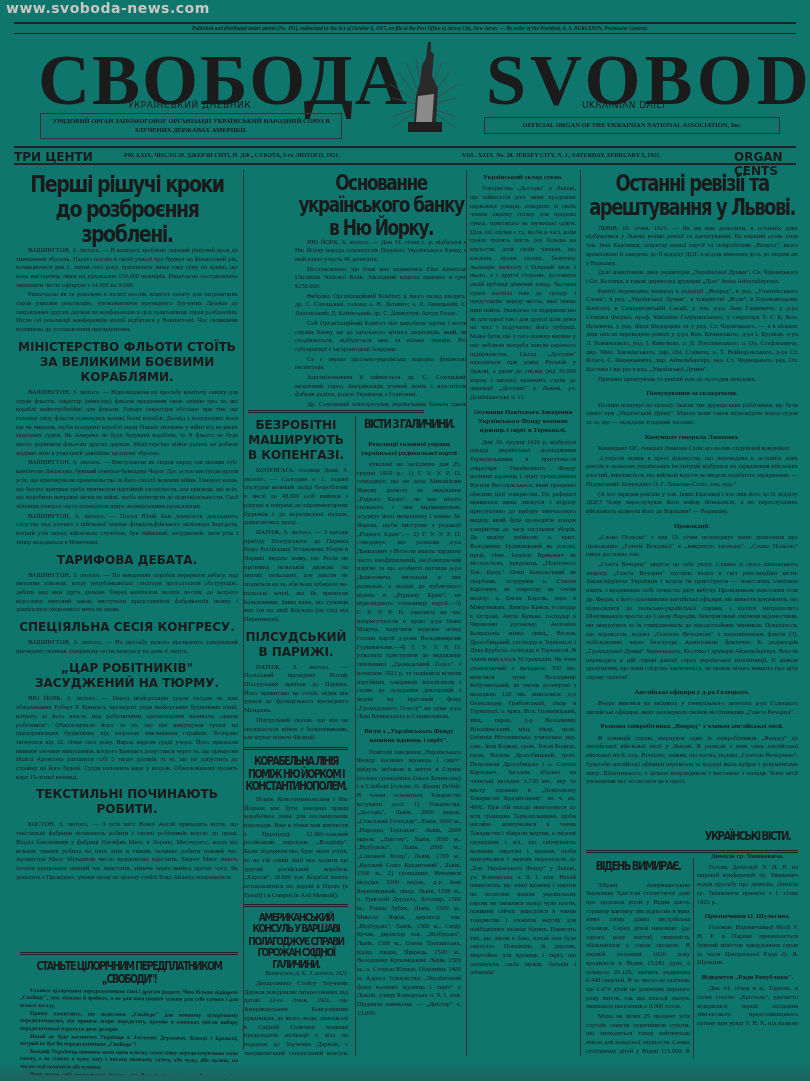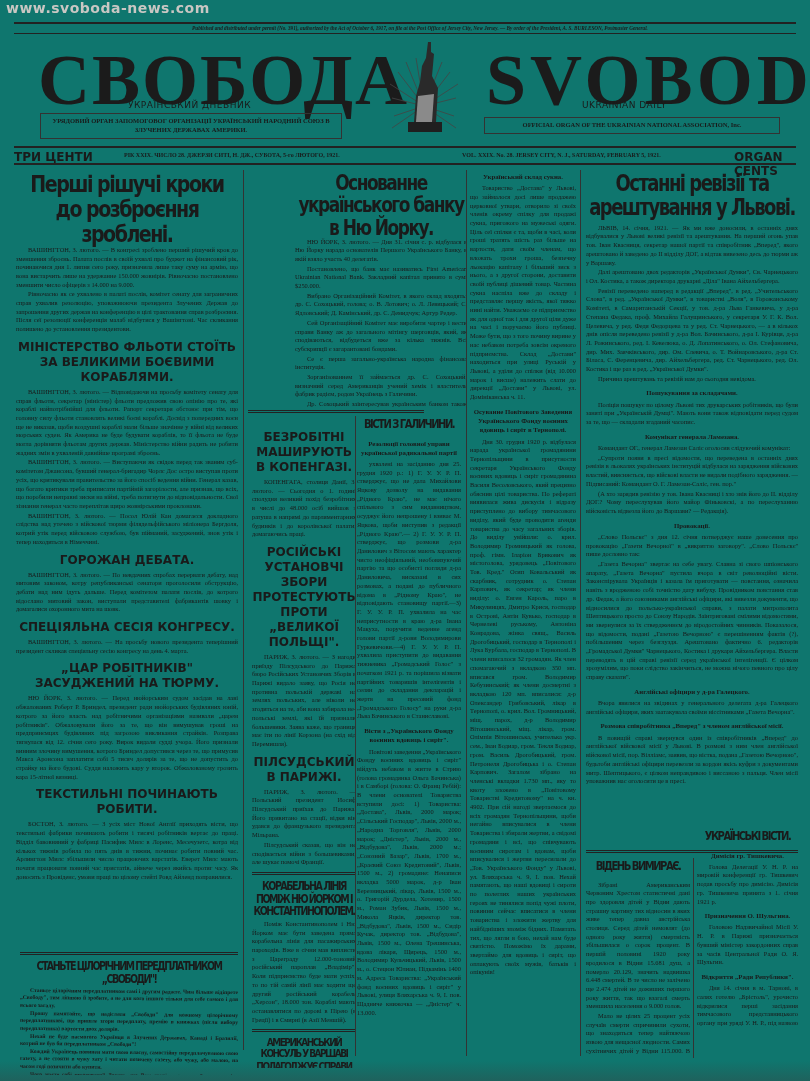--- a/index.html
+++ b/index.html
@@ -83,21 +83,21 @@
   <div class="rule" style="left:14px;top:163px;width:782px;height:2px;"></div>
 
   <div class="col" style="left:16px;top:172px;width:222px;height:725px;">
     <div class="hl" style="font-size:19px;margin-bottom:14px;">Перші рішучі кроки до розброєння зроблені.</div>
     <p>ВАШИНГТОН, 3. лютого. — В конгресі зроблено перший рішучий крок до зменшення зброєнь. Палата послів в своїй ухвалі про буджет на фінансовий рік, починаючися дня 1. липня сего року, призначила лише таку суму на армію, що вона вистарчить лише на удержанне 150.000 жовнірів. Рівночасно постановлено зменшити число офіцерів з 14.000 на 9.000.</p>
     <p>Рівночасно як се ухвалено в палаті послів, комітет сенату для заграничних справ ухвалив резолюцію, уповажнюючи президента Злучених Держав до запрошення других держав на конференцію в цілі трактовання справ розброєння. Після сеї резолюції конференція малаб відбутися у Вашінгтоні. Час скликання полишено до установлення президентови.</p>
     <div class="sh">МІНІСТЕРСТВО ФЛЬОТИ СТОЇТЬ ЗА ВЕЛИКИМИ БОЄВИМИ КОРАБЛЯМИ.</div>
     <p>ВАШИНГТОН, 3. лютого. — Відповідаючи на просьбу комітету сенату для справ фльоти, секретар (міністер) фльоти предложив свою опінію про те, які кораблі найпотрібнійші для фльоти. Рапорт секретаря обстоює при тім, що головну силу фльоти становлять великі боєві кораблі. Досвід з попередних воєн ще не виказав, щоби воздушні кораблі мали більше значінне у війні від великих морських суден. Як Америка не буде будувати кораблів, то її фльота не буде могла дорівняти фльотам других держав. Міністерство війни радить не робити жадних змін в ухваленій давнійше програмі зброєнь.</p>
     <p>ВАШИНГТОН, 3. лютого. — Виступаючи як свідок перед так званим суб-комітетом Джансона, бувший генерал-бригадир Чорлс Дос остро виступав проти усіх, що критикували правительство за його спосіб ведення війни. Генерал казав, що богато критики треба приписати партійній загорілости, але признав, що всіх, що поробили неправні зиски на війні, треба потягнути до відповідальности. Свої зізнання генерал часто переплітав щиро жовнірськими проклонами.</p>
     <p>ВАШИНГТОН, 3. лютого. — Посол Юлій Кан домагаєся докладного слідства над утечею з війскової тюрми філядельфійського міліонера Бергдоля, котрий утік перед війсковою службою, був пійманий, засуджений, знов утік і тепер находиться в Німеччині.</p>
-    <div class="sh">ГОРОЖАН ДЕБАТА.</div>
+    <div class="sh">ТАРИФОВА ДЕБАТА.</div>
     <p>ВАШИНГТОН, 3. лютого. — По невдачних спробах перервати дебату, над митовим законом, котру републиканські сенатори проголосили обструкцію, дебати над ним ідуть дальше. Перед комітетом палати послів, до котрого відослано митовий закон, виступали представителі фабрикантів шовку і домагалися охоронного мита на шовк.</p>
     <div class="sh">СПЕЦІЯЛЬНА СЕСІЯ КОНГРЕСУ.</div>
     <p>ВАШИНГТОН, 3. лютого. — На просьбу нового президента теперішний президент скликав спеціяльну сесію конгресу на день 4. марта.</p>
     <div class="sh">„ЦАР РОБІТНИКІВ" ЗАСУДЖЕНИЙ НА ТЮРМУ.</div>
     <p>НЮ ЙОРК, 3. лютого. — Перед нюйорським судом засідав на лаві обжалованих Роберт Р. Бриндел, президент ради нюйорських будівляних юній, котрого за його власть над робітничими організаціями називали „царем робітників". Обжаловували його за те, що він вимушував гроші на предпринємцях будівляних під загрозою викликання страйків. Розправа тягнулася від 12. січня сего року. Вирок видали судді учора. Його признали винним злочину вимушення, котрого Бриндел допустився через те, що примусив Макса Аронсона заплатити собі 5 тисяч долярів за те, що не допустить до страйку на його будові. Суддя наложить кару у второк. Обжалованому грозить кара 15-літної вязниці.</p>
     <div class="sh">ТЕКСТИЛЬНІ ПОЧИНАЮТЬ РОБИТИ.</div>
     <p>БОСТОН, 3. лютого. — З усіх міст Нової Англії приходять вісти, що текстильні фабрики починають робити і тисячі робітників вертає до праці. Відділ бавовняний у фабриці Пасифик Милс в Лоренс, Месечузетс, котра від кількох тижнів робила по пять днів в тижни, починає робити повний час. Арлингтон Милс збільшили число працюючих варстатів. Еверет Милс мають почати працювати повний час пристатів, аймече через якийсь протяг часу. Як доносять з Провіденс, умови праці по цілому стейті Ровд Айленд поправилися.</p>
   </div>
 
   <div class="hbar" style="left:20px;top:952px;width:218px;"></div>
@@ -118,24 +118,23 @@
     <p>Постановлено, що банк має називатись First American Ukrainian National Bank. Закладний капітал принято в сумі $250.000.</p>
     <p>Вибрано Організаційний Комітет, в якого склад входять: др. С. Сохоцький, голова; о. В. Лотович; о. Л. Левицький; С. Ядловський; Д. Камінський, др. С. Демидчук; Артур Редер.</p>
     <p>Сей Організаційний Комітет має виробити чартер і вести справи Банку аж до загального мітінгу шерговців, який, як сподіваються, відбудеться вже за кілька тижнів. Всі субскрипції є загарантовані бондами.</p>
     <p>Се є перша загально-українська народна фінансова інституція.</p>
     <p>Зорганізованнем її займається др. С. Сохоцький, визначний серед Американців учений хемік і властитель фабрик радієм, родом Українець з Галичини.</p>
     <p>Др. Сохоцький заінтересував українським банком також Американців фінансістів, котрі готові дати йому фахову поміч.</p>
   </div>
 
   <div class="hbar" style="left:248px;top:410px;width:176px;"></div>
 
-  <div class="col" style="left:252px;top:416px;width:104px;height:640px;margin-top:12px;">
+  <div class="col" style="left:244px;top:416px;width:104px;height:640px;">
     <div class="sh" style="margin-top:2px;">БЕЗРОБІТНІ МАШИРУЮТЬ В КОПЕНГАЗІ.</div>
     <p>КОПЕНГАГА, столиця Данії, 3. лютого. — Сьогодня о 1. годині сполудня великий похід безробітних в числі до 48.000 осіб вийшов з ратуша в напрямі до парляментарних будинків і до королівської палати, домагаючись праці.</p>
-    <div class="sh">РОСІЙСЬКІ УСТАНОВЧІ ЗБОРИ ПРОТЕСТУЮТЬ ПРОТИ „ВЕЛИКОЇ ПОЛЬЩІ".</div>
     <p>ПАРИЖ, 3. лютого. — З нагоди приїзду Пілсудського до Парижа бюро Російських Установчих Зборів в Парижі видало заяву, що Росія не противна польській державі на землях польських, але ніколи не згодиться на те, аби вона забирала не-польські землі, які їй признали большевики. Заява каже, що границя має іти по лінії Корзона (на схід від Перемишля).</p>
     <div class="sh">ПІЛСУДСЬКИЙ В ПАРИЖІ.</div>
     <p>ПАРИЖ, 3. лютого. — Польський президент Иосиф Пілсудський приїхав до Парижа. Його привитано на стації, відки він удався до французького президента Мільрана.</p>
     <p>Пілсудський сказав, що він не сподівається війни з большевиками, але шукає помочі Франції.</p>
     <div class="hbar" style="position:static;margin:5px 0;"></div>
     <div class="hl" style="font-size:9.5px;margin:4px 0 10px;">КОРАБЕЛЬНА ЛІНІЯ ПОМІЖ НЮ ЙОРКОМ І КОНСТАНТИНОПОЛЕМ.</div>
     <p>Поміж Константинополем і Ню Йорком має бути заведена пряма корабельна лінія для пасажирських пароходів. Вже в січни мав виплисти з Цареграду 12.000-тоновий російський пароплав „Владімір". Коли підприємство буде мати успіх, то по тій самій лінії має ходити ще другий російський корабель „Херсон", 18.000 тон. Кораблі мають останавлятися по дорові в Пірею (в Греції) і в Смирні (в Азії Меншій).</p>
     <div class="hbar" style="position:static;margin:5px 0;"></div>
     <div class="hl" style="font-size:9px;margin:4px 0 10px;">АМЕРИКАНСЬКИЙ КОНСУЛЬ У ВАРШАВІ ПОЛАГОДЖУЄ СПРАВИ ГОРОЖАН СХІДНОЇ ГАЛИЧИНИ.</div>
     <div class="small-it">Вашингтон, Д. К., 3. лютого, 1921.</div>

